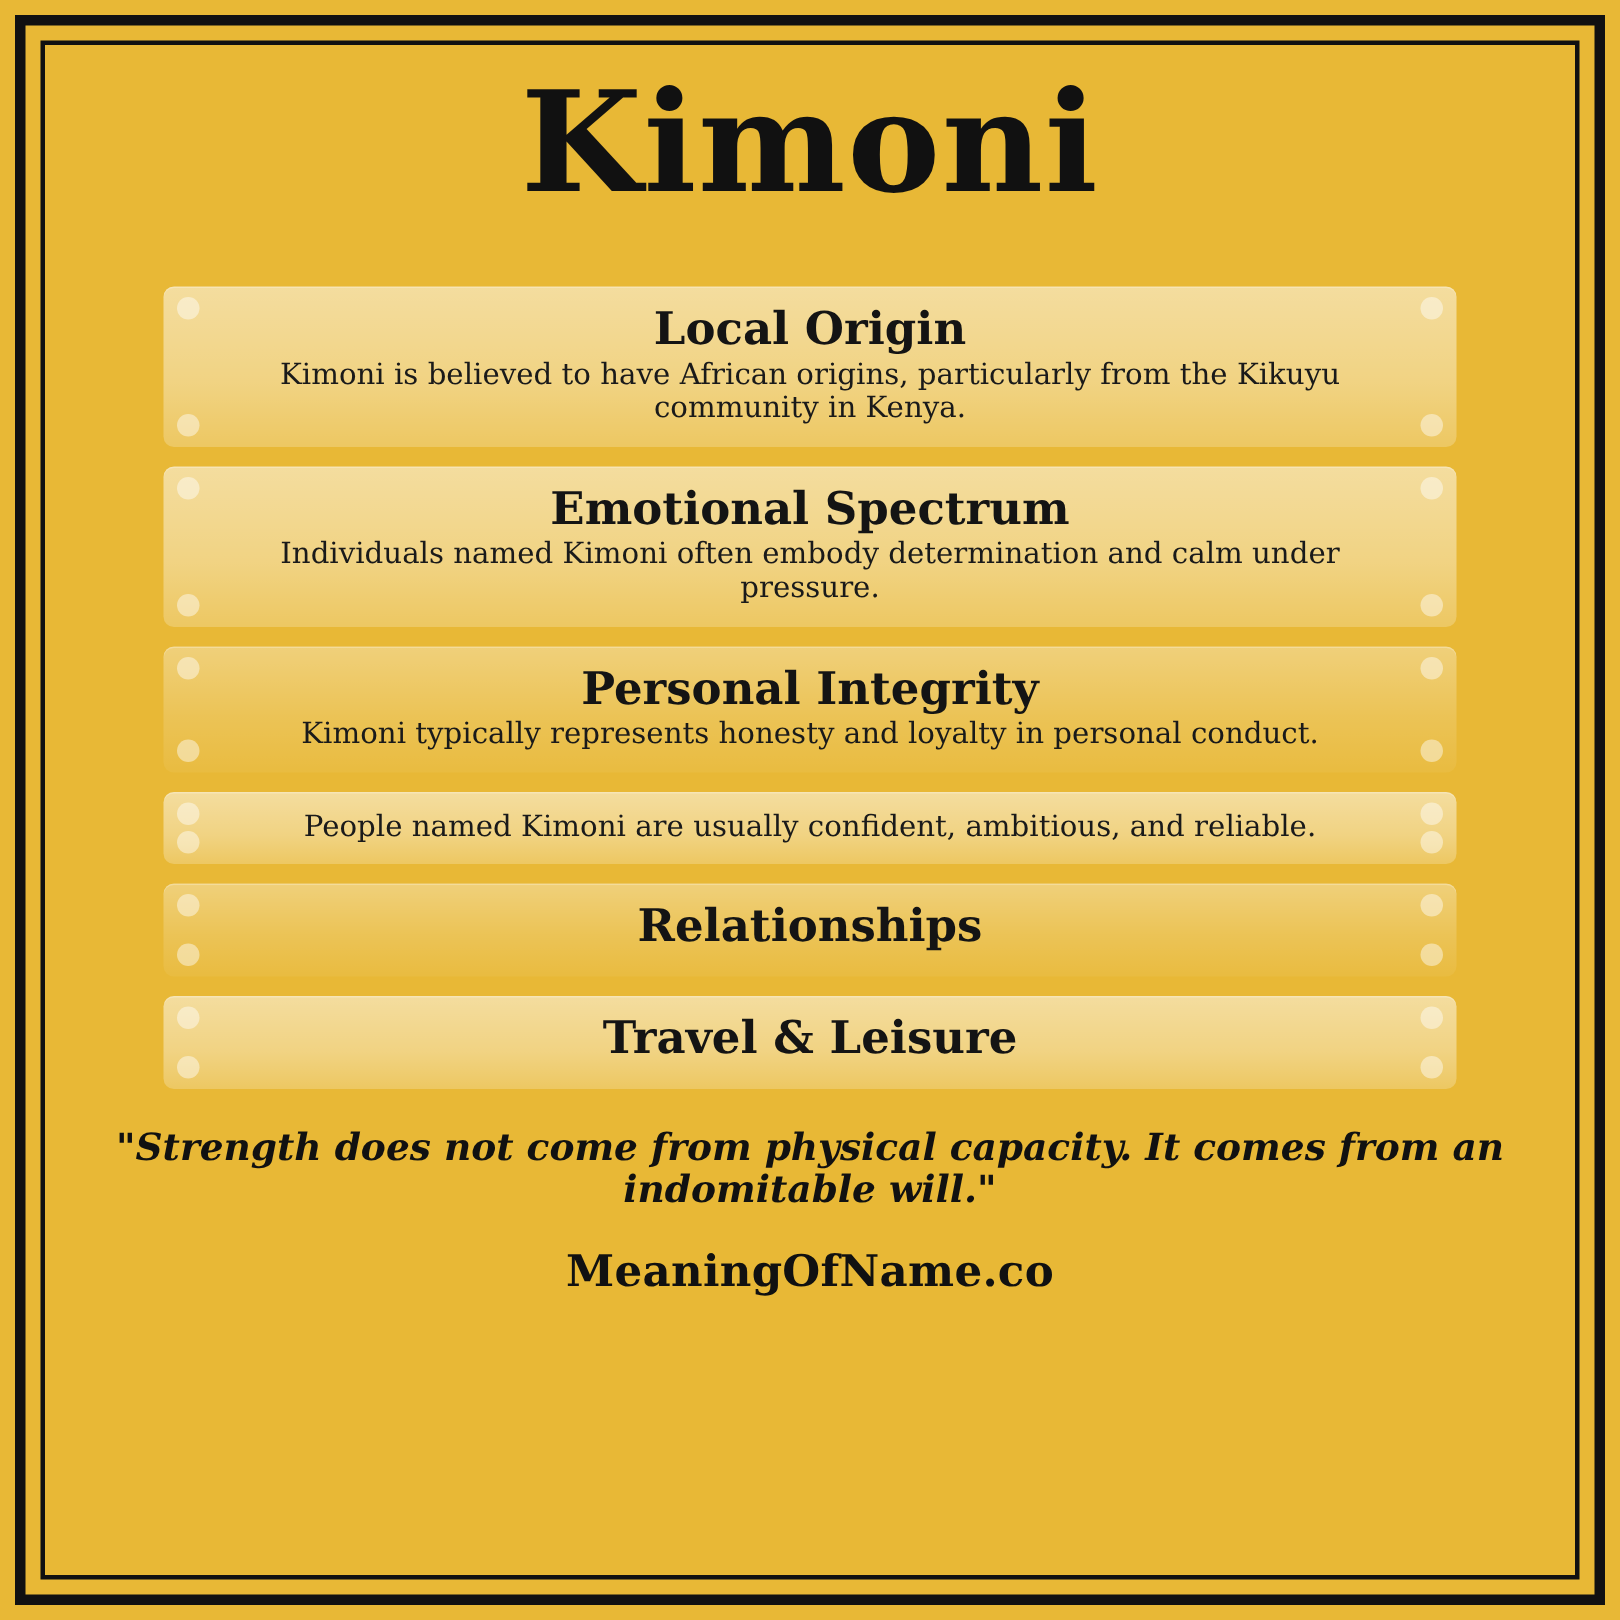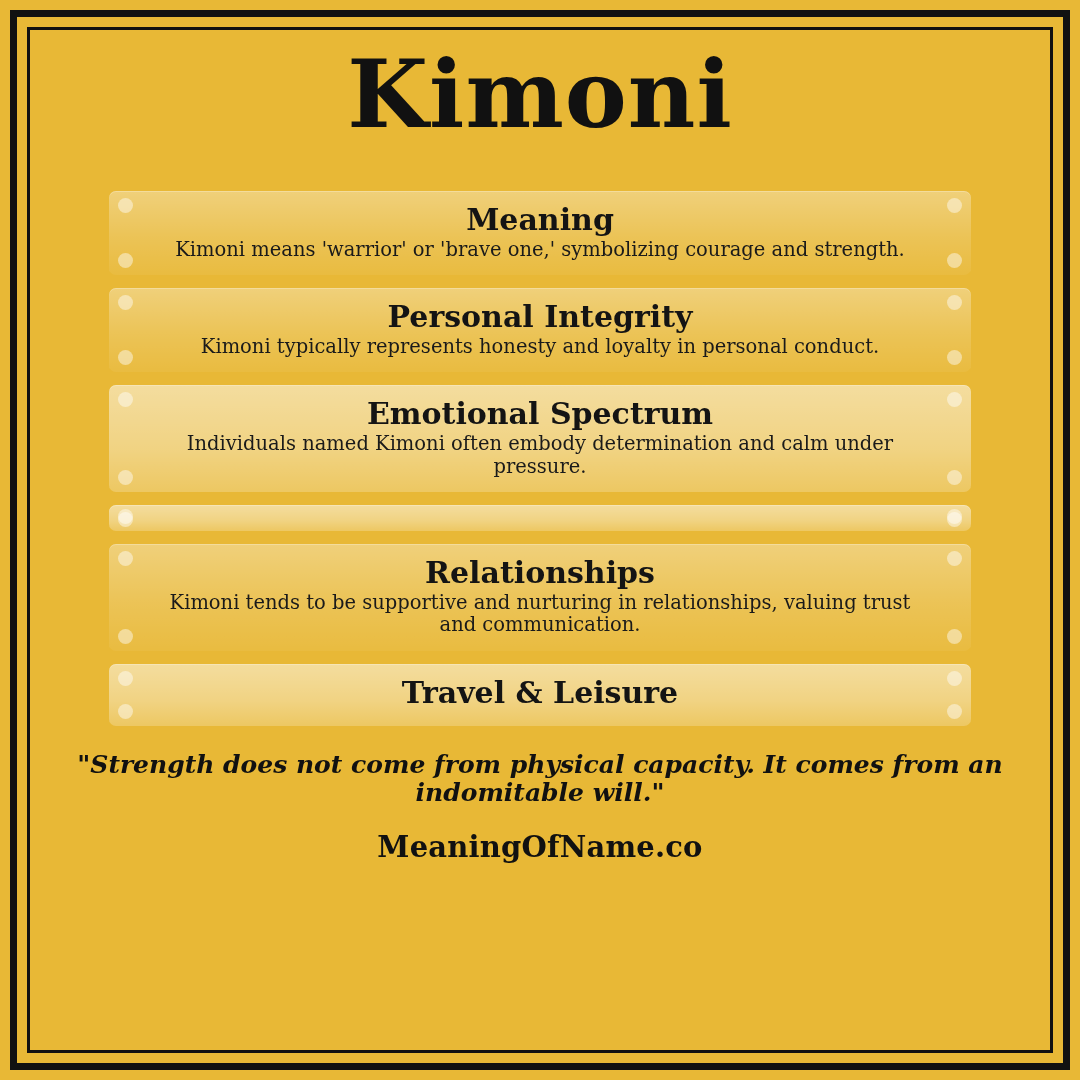--- a/index.html
+++ b/index.html
@@ -129,62 +129,62 @@
 <div class="poster">
   <div class="frame-outer"></div>
   <div class="frame-inner"></div>
 
   <div class="content">
 
     <h1 class="title">Kimoni</h1>
 
     <div class="cards">
 
-
-      <div class="card">
+      <div class="card light">
         <span class="nub tl"></span>
         <span class="nub tr"></span>
         <span class="nub bl"></span>
         <span class="nub br"></span>
-        <div class="card-title">Meaning</div>
-        <div class="card-text">Kimoni means 'warrior' or 'brave one,' symbolizing courage and strength.</div>
+        <div class="card-title">Local Origin</div>
+        <div class="card-text">Kimoni is believed to have African origins, particularly from the Kikuyu community in Kenya.</div>
+      </div>
+
+
+      <div class="card light">
+        <span class="nub tl"></span>
+        <span class="nub tr"></span>
+        <span class="nub bl"></span>
+        <span class="nub br"></span>
+        <div class="card-title">Emotional Spectrum</div>
+        <div class="card-text">Individuals named Kimoni often embody determination and calm under pressure.</div>
       </div>
 
       <div class="card">
         <span class="nub tl"></span>
         <span class="nub tr"></span>
         <span class="nub bl"></span>
         <span class="nub br"></span>
         <div class="card-title">Personal Integrity</div>
         <div class="card-text">Kimoni typically represents honesty and loyalty in personal conduct.</div>
       </div>
 
       <div class="card light">
         <span class="nub tl"></span>
         <span class="nub tr"></span>
         <span class="nub bl"></span>
         <span class="nub br"></span>
-        <div class="card-title">Emotional Spectrum</div>
-        <div class="card-text">Individuals named Kimoni often embody determination and calm under pressure.</div>
-      </div>
-
-      <div class="card light">
-        <span class="nub tl"></span>
-        <span class="nub tr"></span>
-        <span class="nub bl"></span>
-        <span class="nub br"></span>
+        <div class="card-text">People named Kimoni are usually confident, ambitious, and reliable.</div>
       </div>
 
       <div class="card">
         <span class="nub tl"></span>
         <span class="nub tr"></span>
         <span class="nub bl"></span>
         <span class="nub br"></span>
         <div class="card-title">Relationships</div>
-        <div class="card-text">Kimoni tends to be supportive and nurturing in relationships, valuing trust and communication.</div>
       </div>
 
       <div class="card light">
         <span class="nub tl"></span>
         <span class="nub tr"></span>
         <span class="nub bl"></span>
         <span class="nub br"></span>
         <div class="card-title">Travel &amp; Leisure</div>
       </div>
 

